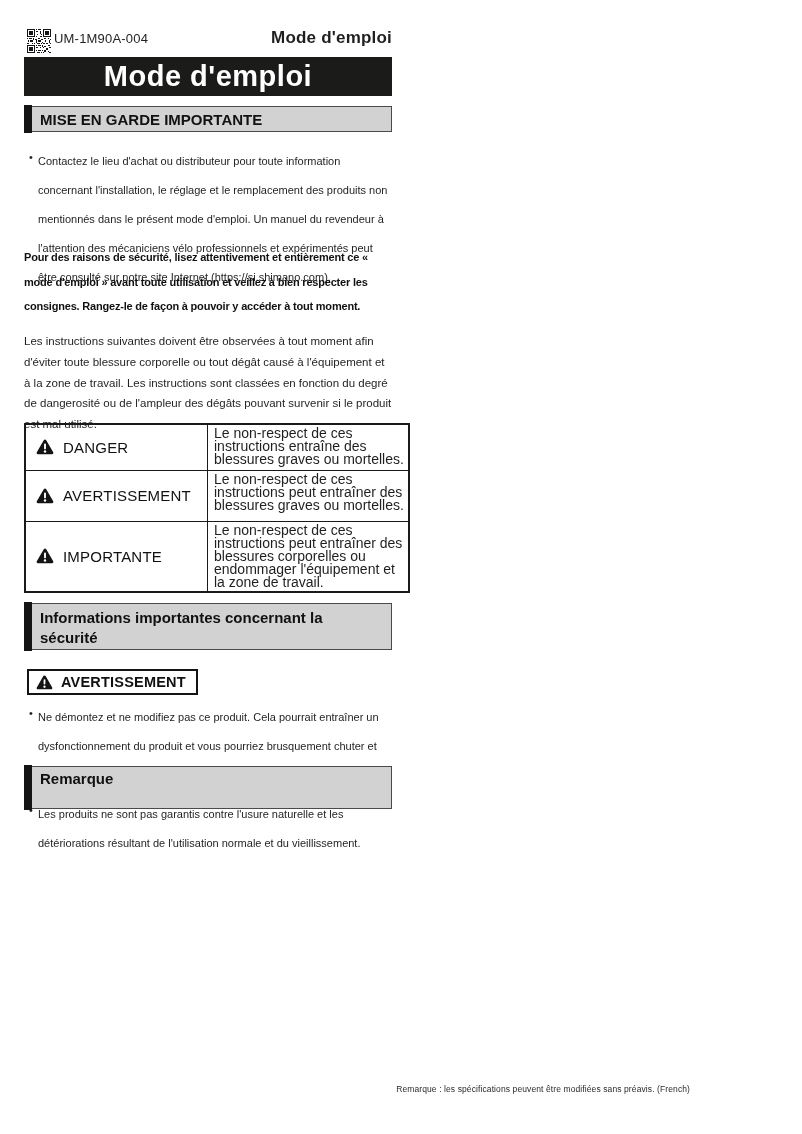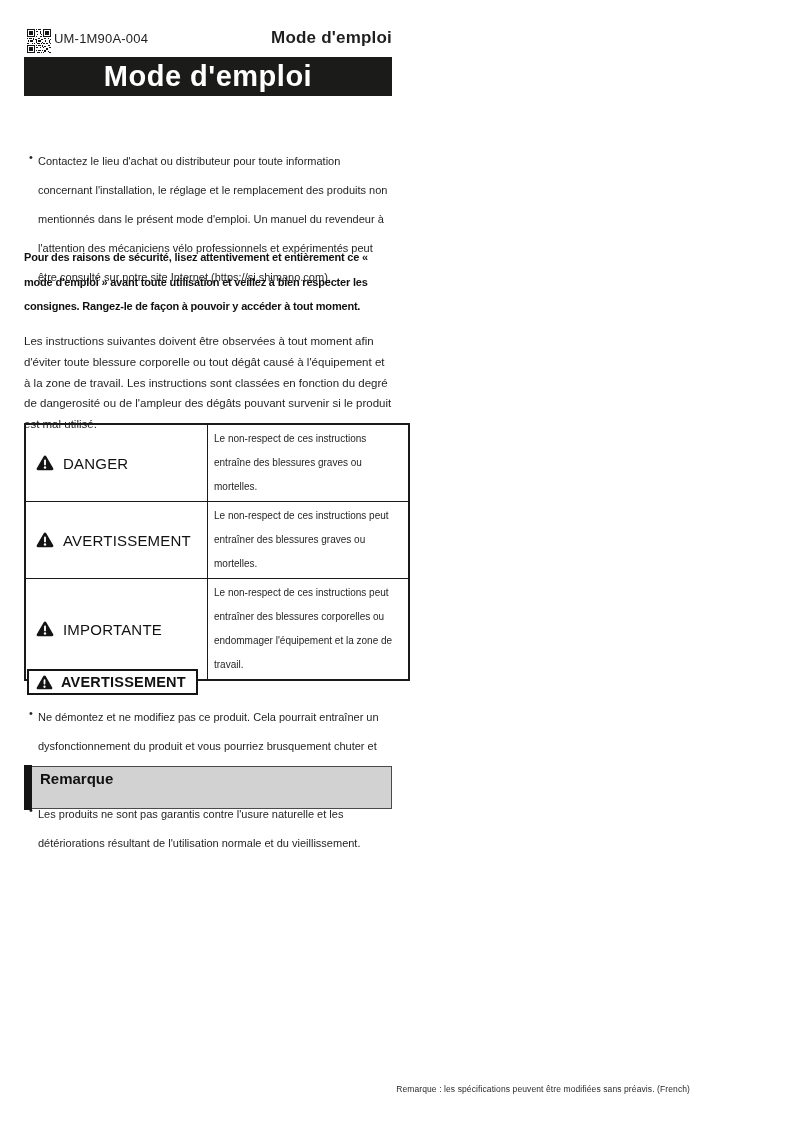--- a/index.html
+++ b/index.html
@@ -53,21 +53,21 @@
   .hazard{
     position:absolute;left:24px;top:423px;width:368px;
     border-collapse:collapse;table-layout:fixed;
   }
   .hazard td{border:1px solid #1a1a1a;}
   .hazard{border:2px solid #1a1a1a;}
   .hazard td.lab{
     width:170px;vertical-align:middle;padding-left:10px;
   }
   .hazard td.desc{
-    width:190px;vertical-align:top;font-size:10px;line-height:24px;
+    width:190px;vertical-align:top;font-size:14px;line-height:13px;
     padding:2px 4px 2px 6px;
   }
   .lab-inner{display:flex;align-items:center;gap:9px;}
   .lab-text{font-weight:normal;font-size:15px;color:#111;letter-spacing:0.2px;}
   tr.r1{height:46px;} tr.r2{height:51px;} tr.r3{height:62px;}
   
   .warnbox{
     position:absolute;left:27px;top:669px;height:26px;box-sizing:border-box;
     border:2px solid #141414;background:#fff;
     display:inline-flex;align-items:center;gap:8px;padding:0 10px 0 7px;
@@ -96,20 +96,24 @@
       <rect x="2" y="16" width="3" height="3" fill="#141414"></rect>
     <path fill="#141414" d="M8,0h1v1h-1z M10,0h2v1h-2z M8,2h2v1h-2z M11,2h1v2h-1z M9,4h1v1h-1z M12,4h1v1h-1z M8,6h1v1h-1z M11,6h2v1h-2z M0,8h1v1h-1z M2,8h2v1h-2z M5,8h1v2h-1z M7,9h2v1h-2z M10,8h1v1h-1z M12,9h2v1h-2z M15,8h2v1h-2z M18,8h1v1h-1z M20,9h1v1h-1z M1,10h1v1h-1z M3,10h2v1h-2z M8,10h1v2h-1z M10,10h2v1h-2z M13,11h1v1h-1z M16,10h1v1h-1z M19,10h1v2h-1z M0,12h2v1h-2z M4,12h1v1h-1z M6,12h1v1h-1z M9,12h2v1h-2z M12,12h1v1h-1z M14,12h2v1h-2z M17,12h1v1h-1z M20,12h1v1h-1z M8,14h1v1h-1z M10,14h2v1h-2z M13,14h1v2h-1z M15,15h2v1h-2z M18,14h2v1h-2z M8,16h2v1h-2z M11,16h1v1h-1z M14,16h1v1h-1z M17,17h1v1h-1z M19,16h2v1h-2z M8,18h1v1h-1z M10,18h2v1h-2z M13,18h1v1h-1z M15,18h2v2h-2z M18,19h1v1h-1z M9,20h2v1h-2z M12,20h1v1h-1z M14,20h1v1h-1z M19,20h2v1h-2z"></path>
   </svg>
   <div class="doc-code">UM-1M90A-004</div>
   <div class="header-title">Mode d'emploi</div>
 
   <div class="banner">
     <span>Mode d'emploi</span>
   </div>
 
+  <div class="sec" id="sec-warning">
+    <span class="accent"></span>
+    <span class="sec-label">MISE EN GARDE IMPORTANTE</span>
+  </div>
 
   <div class="bullet" id="bullet-intro">
     <span class="bm">•</span>
     <span class="bt">Contactez le lieu d'achat ou distributeur pour toute information concernant l'installation, le réglage et le remplacement des produits non mentionnés dans le présent mode d'emploi. Un manuel du revendeur à l'attention des mécaniciens vélo professionnels et expérimentés peut être consulté sur notre site Internet (https://si.shimano.com).</span>
   </div>
 
   <div class="para-bold">Pour des raisons de sécurité, lisez attentivement et entièrement ce « mode d'emploi » avant toute utilisation et veillez à bien respecter les consignes. Rangez-le de façon à pouvoir y accéder à tout moment.</div>
 
   <div class="para">Les instructions suivantes doivent être observées à tout moment afin d'éviter toute blessure corporelle ou tout dégât causé à l'équipement et à la zone de travail. Les instructions sont classées en fonction du degré de dangerosité ou de l'ampleur des dégâts pouvant survenir si le produit est mal utilisé.</div>
 
@@ -150,20 +154,24 @@
             <circle cx="12" cy="17.2" r="1.7" fill="#fff"></circle>
           </svg>
           <span class="lab-text">IMPORTANTE</span>
         </span>
       </td>
       <td class="desc">Le non-respect de ces instructions peut entraîner des blessures corporelles ou endommager l'équipement et la zone de travail.</td>
     </tr>
   </tbody>
     </table>
 
+  <div class="sec" id="sec-safety">
+    <span class="accent"></span>
+    <span class="sec-label">Informations importantes concernant la sécurité</span>
+  </div>
 
   <div class="warnbox">
     <svg class="wicon" width="17" height="15" viewBox="0 0 24 22" aria-hidden="true">
       <path d="M10.3 1.6 L0.7 18.3 c-0.7 1.2 0.2 2.7 1.6 2.7 h19.4 c1.4 0 2.3 -1.5 1.6 -2.7 L13.7 1.6 c-0.7 -1.2 -2.7 -1.2 -3.4 0 z" fill="#141414"></path>
       <rect x="10.7" y="6.3" width="2.6" height="7.8" rx="1.2" fill="#fff"></rect>
       <circle cx="12" cy="17.2" r="1.7" fill="#fff"></circle>
     </svg>
     <span class="wb-label">AVERTISSEMENT</span>
   </div>
 

